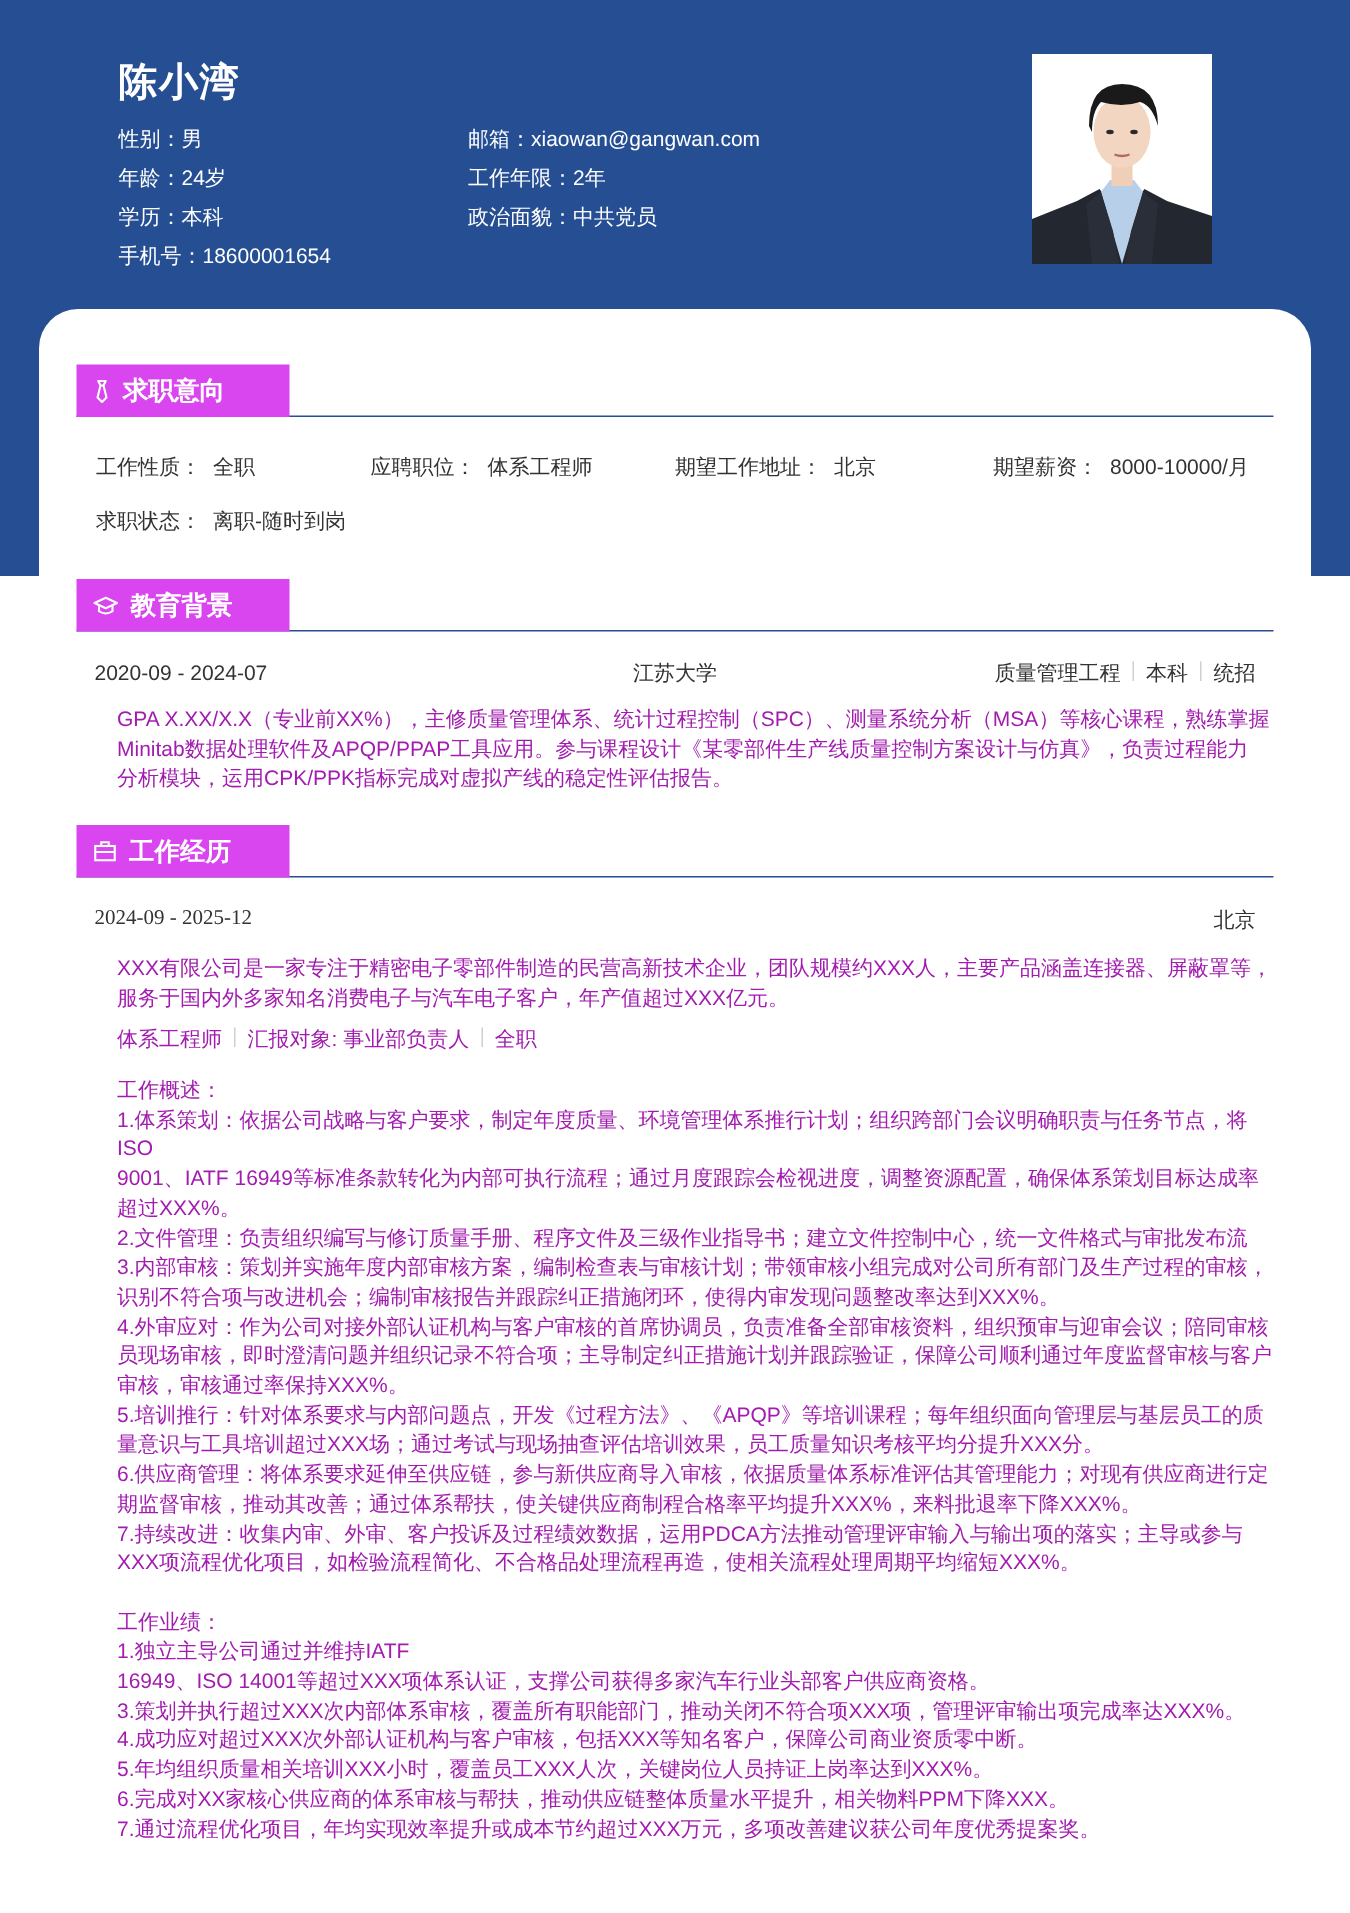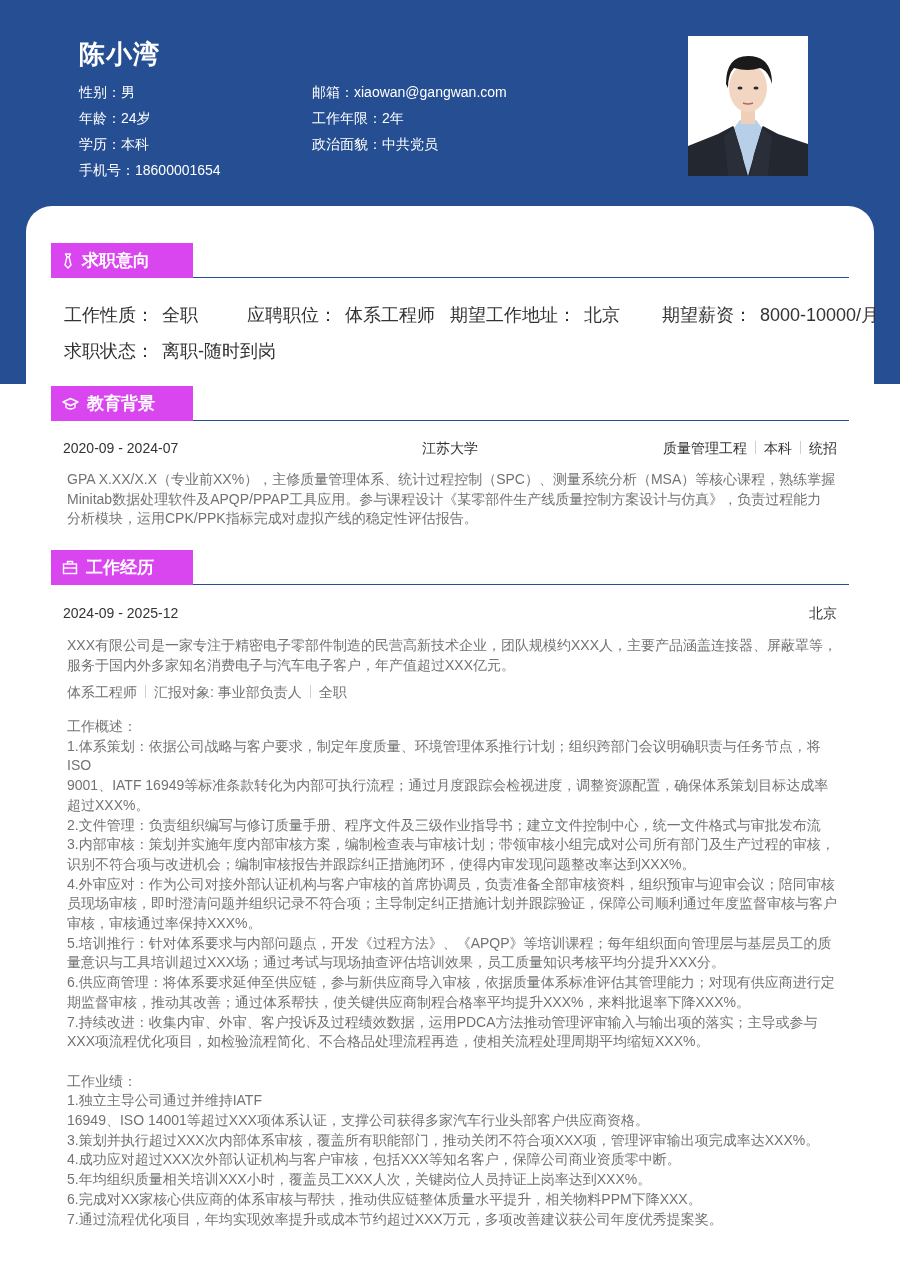--- a/index.html
+++ b/index.html
@@ -10,29 +10,29 @@
   .info { position: absolute; font-size: 14px; color: #ffffff; line-height: 26px; }
   .info-left { left: 79px; top: 79px; }
   .info-right { left: 312px; top: 79px; }
   .info-row { height: 26px; white-space: nowrap; }
   .photo { position: absolute; left: 688px; top: 36px; width: 120px; height: 140px; background: #ffffff; overflow: hidden; }
   .card { position: absolute; left: 26px; top: 206px; width: 848px; height: 1100px; background: #ffffff; border-radius: 26px 26px 0 0; }
   .section { position: absolute; left: 51px; width: 798px; }
   .sec-head { position: relative; height: 35px; border-bottom: 1.5px solid #264f93; }
   .sec-title { position: absolute; left: 0; top: 0; width: 142px; height: 35px; background: #d946ef; color: #ffffff; font-size: 17px; font-weight: bold; display: flex; align-items: center; padding-left: 11px; }
   .sec-title svg { margin-right: 8px; }
-  .kv { position: absolute; font-size: 18px; color: #333; white-space: nowrap; }
+  .kv { position: absolute; font-size: 14px; color: #333; white-space: nowrap; }
   .kv .k { color: #333; }
   .kv .v { margin-left: 8px; }
   .row3 { position: absolute; left: 12px; width: 774px; font-size: 14px; height: 20px; }
   .row3 .l { position: absolute; left: 0; }
   .row3 .c { position: absolute; left: 0; width: 774px; text-align: center; }
   .row3 .r { position: absolute; right: 0; }
   .sep { display: inline-block; width: 1px; height: 13px; background: #cfcfcf; margin: 0 8px; vertical-align: -1px; }
-  .para { position: absolute; left: 16px; width: 776px; font-size: 14px; line-height: 19.7px; color: #737373; }
+  .para { position: absolute; left: 27px; width: 776px; font-size: 14px; line-height: 19.7px; color: #a21caf; }
   .para div { white-space: nowrap; }
   .blank { height: 19.7px; }
 </style>
 </head>
 <body>
 
 <div class="top-bg"></div>
 
 <div class="name">陈小湾</div>
 
@@ -109,21 +109,21 @@
   <div class="sec-head">
     <div class="sec-title">
       <svg width="16" height="15" viewBox="0 0 16 15">
         <path d="M5.5 4 L5.5 1.5 L10.5 1.5 L10.5 4" fill="none" stroke="#ffffff" stroke-width="1.4"></path>
         <rect x="1.5" y="4" width="13" height="9.5" fill="none" stroke="#ffffff" stroke-width="1.4"></rect>
         <line x1="1.5" y1="8" x2="14.5" y2="8" stroke="#ffffff" stroke-width="1.4"></line>
       </svg>
       <span>工作经历</span>
     </div>
   </div>
-  <div class="row3" style="top:55px;">
+  <div class="row3" style="top:55px;font-family:Liberation Serif, serif;">
     <span class="l">2024-09 - 2025-12</span>
     <span class="r">北京</span>
   </div>
   <div class="para" style="top:86px;">
     <div>XXX有限公司是一家专注于精密电子零部件制造的民营高新技术企业，团队规模约XXX人，主要产品涵盖连接器、屏蔽罩等，</div>
     <div>服务于国内外多家知名消费电子与汽车电子客户，年产值超过XXX亿元。</div>
   </div>
   <div class="para" style="top:133px;">
     <div><span>体系工程师</span><span class="sep"></span><span>汇报对象: 事业部负责人</span><span class="sep"></span><span>全职</span></div>
   </div>

